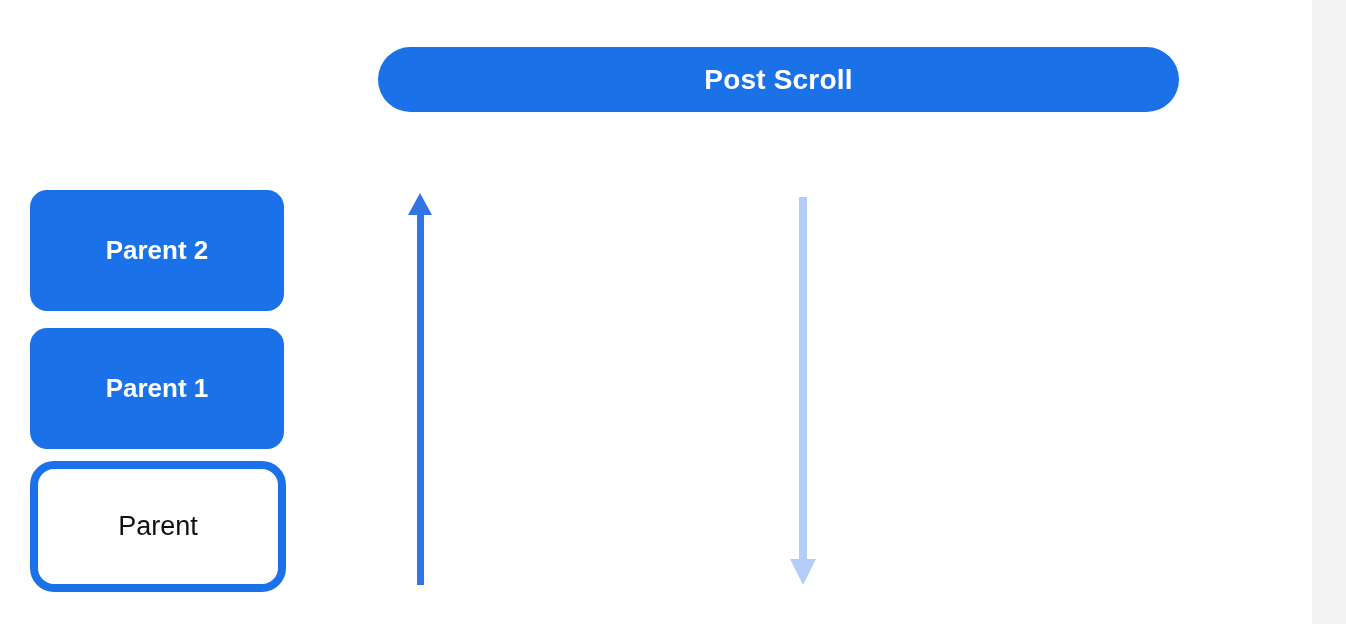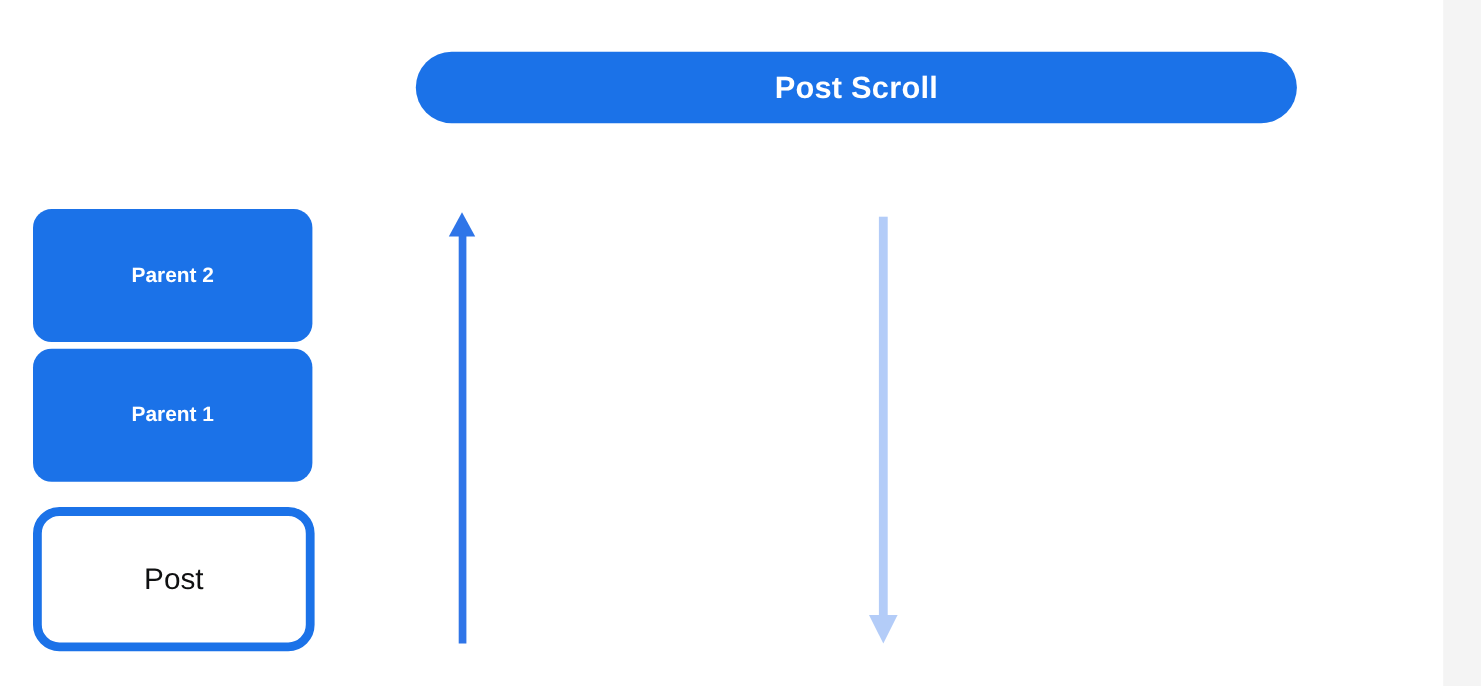--- a/index.html
+++ b/index.html
@@ -31,24 +31,24 @@
     border-radius:33px;
     color:var(--pill-text-white);
     font-size:28px;font-weight:bold;
     letter-spacing:.2px;
   }
   .parent-box{
     left:30px;width:254px;height:121px;
     background:var(--primary-blue);
     border-radius:17px;
     color:var(--pill-text-white);
-    font-size:19px;font-weight:bold;
+    font-size:26px;font-weight:bold;
   }
   .parent2-box{top:190px;}
-  .parent1-box{top:317px;}
+  .parent1-box{top:328px;}
   .child-box{
     left:30px;top:461px;width:256px;height:131px;
     background:#ffffff;
     border:8px solid var(--primary-blue);
     border-radius:24px;
     color:var(--dark-text);
     font-size:27px;font-weight:400;
   }
   .delta-pill{
     left:446px;top:221px;width:328px;height:64px;
@@ -103,21 +103,21 @@
 
   <div class="box parent-box parent2-box">
     <span>Parent 2</span>
   </div>
 
   <div class="box parent-box parent1-box">
     <span>Parent 1</span>
   </div>
 
   <div class="box child-box">
-    <span>Post</span>
+    <span>Parent</span>
   </div>
 
   <div class="arrow up-arrow">
     <div class="head"></div>
     <div class="shaft"></div>
   </div>
 
   <div class="arrow down-arrow">
     <div class="shaft"></div>
     <div class="head"></div>

